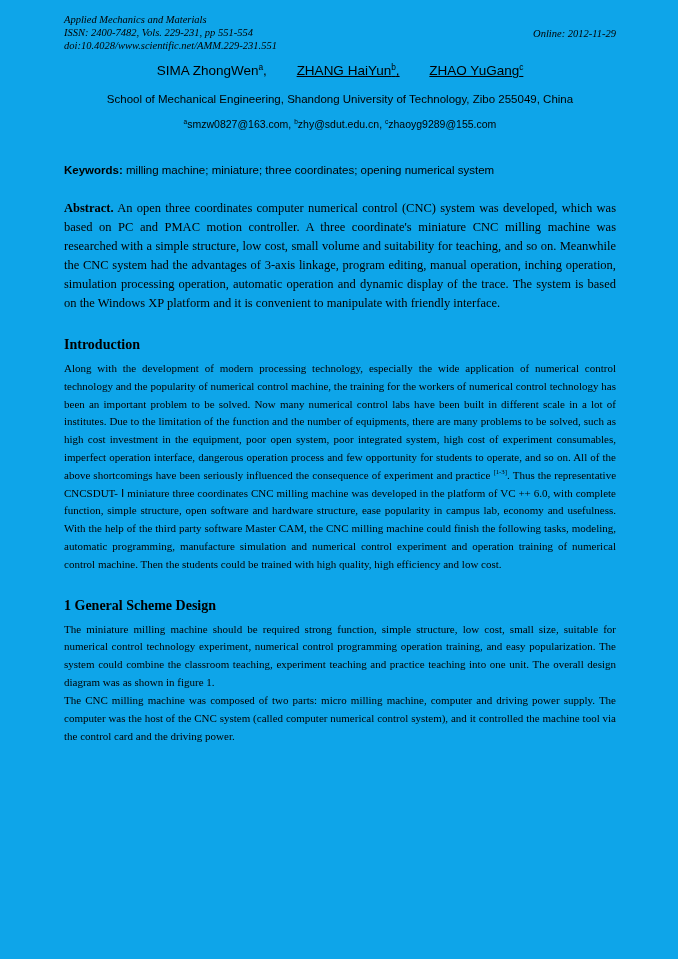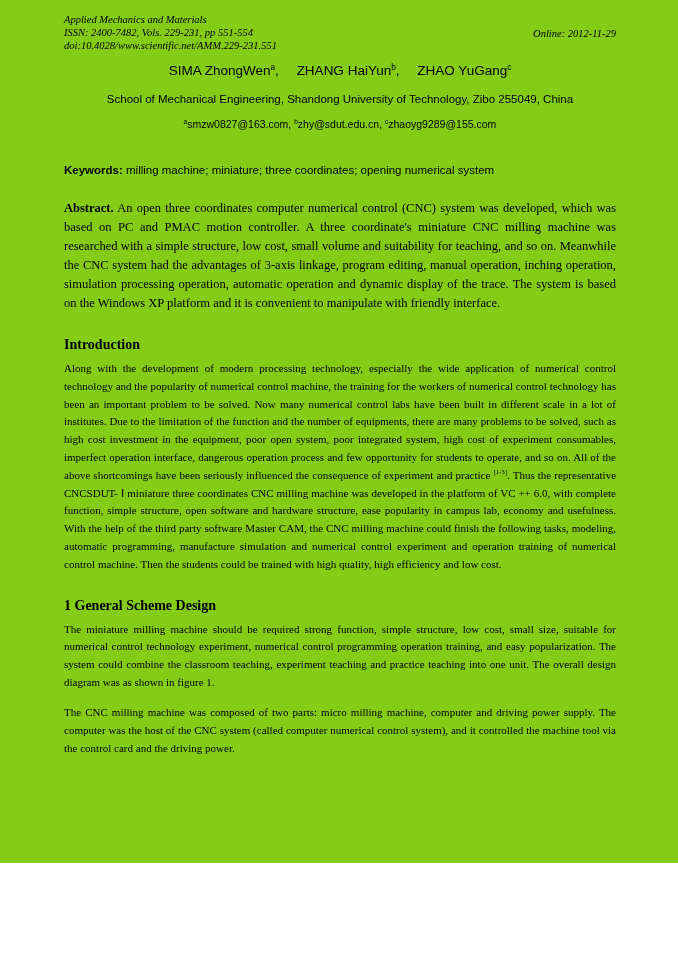--- a/index.html
+++ b/index.html
@@ -6,23 +6,23 @@
   html, body { background: #ffffff; }
   body {
     width: 678px;
     height: 959px;
     overflow: hidden;
     color: #000;
     font-family: "Liberation Serif", serif;
   }
   .page {
     width: 678px;
-    height: 863px;
+    height: 959px;
     padding: 14px 62px 0 64px;
-    background: #84cc16;
+    background: #0ea5e9;
   }
   
   .page-header {
     display: flex;
     justify-content: space-between;
     align-items: flex-start;
     font-style: italic;
     font-size: 10.5px;
     line-height: 1.22;
   }
@@ -37,21 +37,21 @@
     font-size: 15px;
     font-weight: bold;
     line-height: 1.2;
   }
   .authors {
     margin-top: 11px;
     text-align: center;
     font-family: "Liberation Sans", sans-serif;
     font-size: 13.5px;
   }
-  .author + .author { margin-left: 14px; }
+  .author + .author { margin-left: 26px; text-decoration: underline; }
   sup { font-size: 0.62em; vertical-align: super; line-height: 0; }
   .affiliation {
     margin-top: 15px;
     text-align: center;
     font-family: "Liberation Sans", sans-serif;
     font-size: 11.5px;
   }
   .emails {
     margin-top: 13px;
     text-align: center;
@@ -81,21 +81,21 @@
     margin-top: 24px;
     font-size: 14px;
     font-weight: bold;
   }
   .body-para {
     margin-top: 7px;
     font-size: 11px;
     line-height: 1.62;
     text-align: justify;
   }
-  .body-para.no-gap { margin-top: 12px; }
+  .body-para.no-gap { margin-top: 0; }
 </style>
 </head>
 <body>
 
 <div class="page">
 
   <header class="page-header">
     <div class="header-left">
       <div>Applied Mechanics and Materials</div>
       <div>ISSN: 2400-7482, Vols. 229-231, pp 551-554</div>

